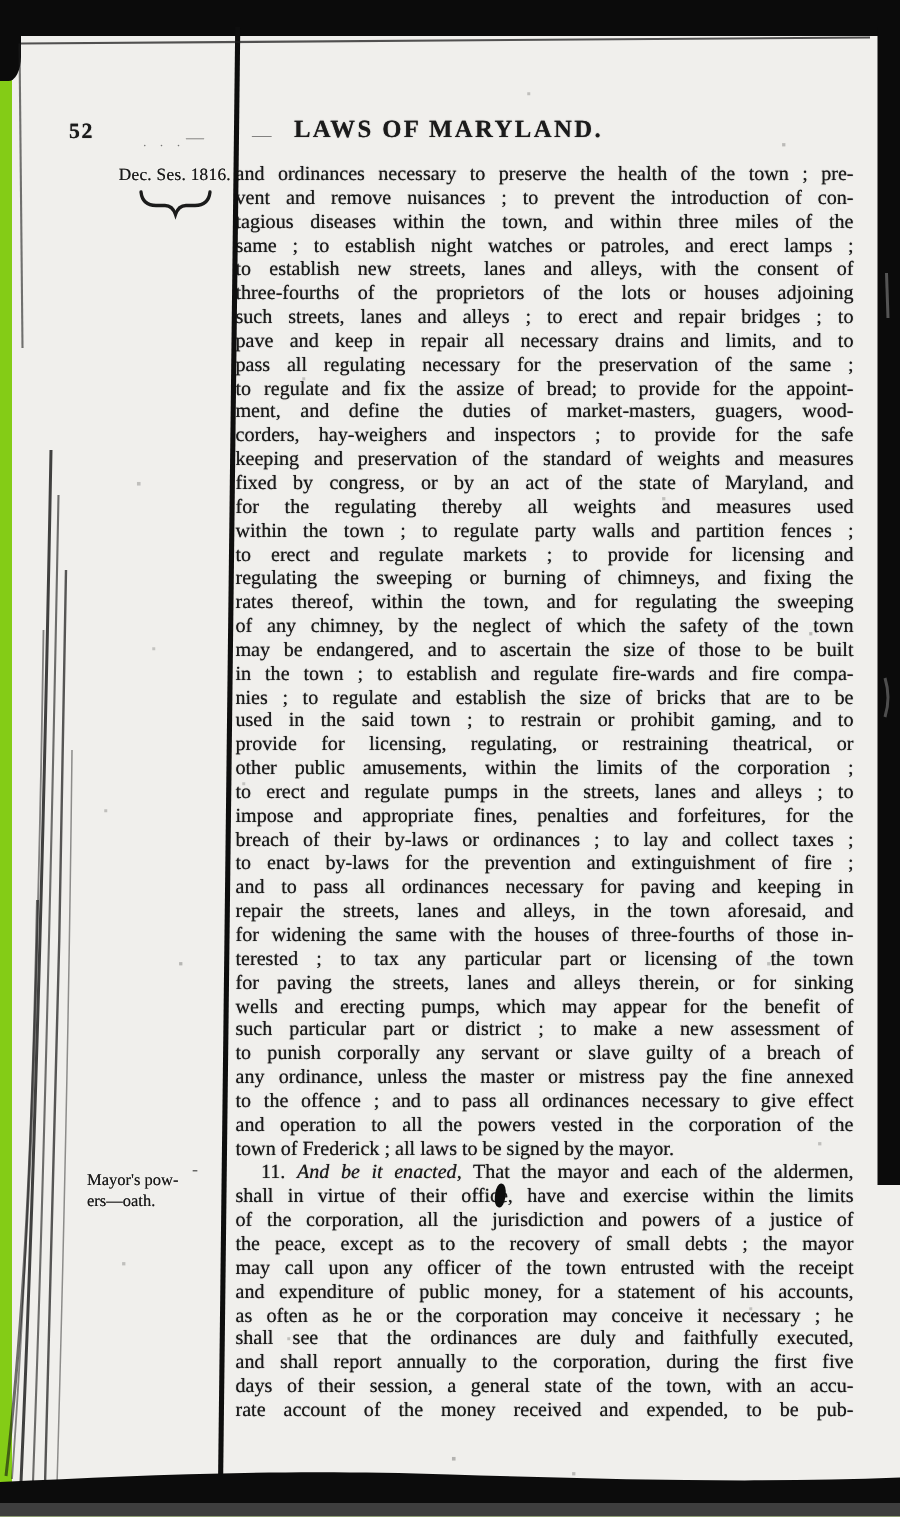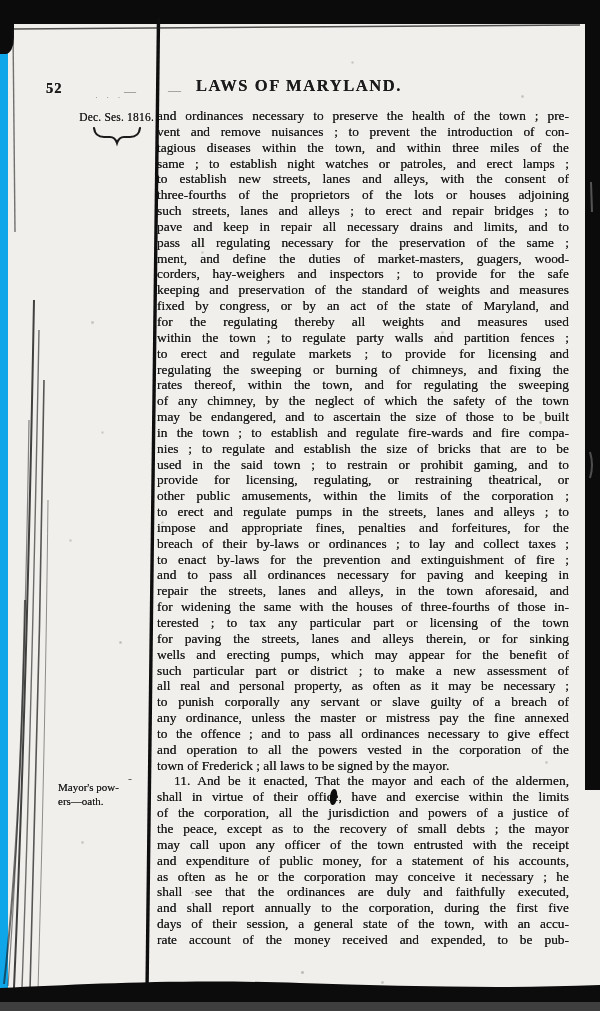--- a/index.html
+++ b/index.html
@@ -1,17 +1,17 @@
 <!DOCTYPE html>
 <html style="--paper: #f0efec; --ink: #1b1b1b; --border: #0b0b0b;"><head>
 <meta charset="utf-8">
 <style>
   html,body{margin:0;padding:0;background:#8a8a88;}
   .stage{position:relative;width:600px;height:1011px;overflow:hidden;
-         background:#0ea5e9;font-family:"Liberation Serif","DejaVu Serif",serif;
+         background:#84cc16;font-family:"Liberation Serif","DejaVu Serif",serif;
          color:var(--ink,#1b1b1b);}
   
   .paper{position:absolute;left:8px;top:22px;width:592px;height:966px;
          background:var(--paper,#f0efec);z-index:1;}
   
   .band-top{position:absolute;left:0;top:0;width:600px;height:24px;background:var(--border,#0b0b0b);z-index:2;}
   .corner-tl{position:absolute;left:0;top:0;width:14px;height:54px;background:var(--border,#0b0b0b);
              border-bottom-right-radius:60% 30%;z-index:2;}
   .band-right{position:absolute;left:585px;top:18px;width:15px;height:772px;background:var(--border,#0b0b0b);z-index:2;}
   .band-bottom-gray{position:absolute;left:0;top:1000px;width:600px;height:11px;background:#3e3e3e;z-index:2;}
@@ -25,21 +25,21 @@
            font-size:11.5px;font-weight:normal;z-index:3;letter-spacing:.2px;
            text-shadow:0 0 .4px rgba(20,20,20,.8);}
   .note-mayor{position:absolute;left:58px;top:781px;width:84px;font-size:11px;
            line-height:13.5px;z-index:3;text-shadow:0 0 .4px rgba(20,20,20,.8);}
   .body-col{position:absolute;left:157px;top:108px;width:412px;z-index:3;}
   .line{display:block;height:15.85px;line-height:15.85px;font-size:13.4px;
         text-align:justify;text-align-last:justify;white-space:normal;
         text-shadow:0 0 .55px rgba(20,20,20,.85);}
   .p1-list .line:last-child{text-align-last:left;}
   .sec11{text-indent:17px;}
-  .sec11 .it{}
+  .sec11 .it{font-style:italic;}
   
   .artifact{position:absolute;z-index:3;color:rgba(20,20,20,.55);}
   .a-dots{left:95px;top:92px;font-size:9px;letter-spacing:3px;}
   .a-dash1{left:124px;top:84px;font-size:12px;}
   .a-dash2{left:168px;top:82px;font-size:13px;}
   .a-dash3{left:128px;top:772px;font-size:12px;color:rgba(20,20,20,.7);}
   .ink-blob{position:absolute;left:330px;top:789px;width:7px;height:16px;background:#0e0e0e;
             border-radius:45%;transform:rotate(7deg);z-index:4;}
   .specks{position:absolute;left:0;top:0;width:1px;height:1px;z-index:3;background:transparent;
     box-shadow:220px 146px 0 .6px rgba(0,0,0,.22),352px 62px 0 .5px rgba(0,0,0,.2),
@@ -86,20 +86,21 @@
     <div class="p1-list">
         <div class="line">and ordinances necessary to preserve the health of the town ; pre-</div>
         <div class="line">vent and remove nuisances ; to prevent the introduction of con-</div>
         <div class="line">tagious diseases within the town, and within three miles of the</div>
         <div class="line">same ; to establish night watches or patroles, and erect lamps ;</div>
         <div class="line">to establish new streets, lanes and alleys, with the consent of</div>
         <div class="line">three-fourths of the proprietors of the lots or houses adjoining</div>
         <div class="line">such streets, lanes and alleys ; to erect and repair bridges ; to</div>
         <div class="line">pave and keep in repair all necessary drains and limits, and to</div>
         <div class="line">pass all regulating necessary for the preservation of the same ;</div>
+        <div class="line">to regulate and fix the assize of bread; to provide for the appoint-</div>
         <div class="line">ment, and define the duties of market-masters, guagers, wood-</div>
         <div class="line">corders, hay-weighers and inspectors ; to provide for the safe</div>
         <div class="line">keeping and preservation of the standard of weights and measures</div>
         <div class="line">fixed by congress, or by an act of the state of Maryland, and</div>
         <div class="line">for the regulating thereby all weights and measures used</div>
         <div class="line">within the town ; to regulate party walls and partition fences ;</div>
         <div class="line">to erect and regulate markets ; to provide for licensing and</div>
         <div class="line">regulating the sweeping or burning of chimneys, and fixing the</div>
         <div class="line">rates thereof, within the town, and for regulating the sweeping</div>
         <div class="line">of any chimney, by the neglect of which the safety of the town</div>
@@ -113,21 +114,20 @@
         <div class="line">impose and appropriate fines, penalties and forfeitures, for the</div>
         <div class="line">breach of their by-laws or ordinances ; to lay and collect taxes ;</div>
         <div class="line">to enact by-laws for the prevention and extinguishment of fire ;</div>
         <div class="line">and to pass all ordinances necessary for paving and keeping in</div>
         <div class="line">repair the streets, lanes and alleys, in the town aforesaid, and</div>
         <div class="line">for widening the same with the houses of three-fourths of those in-</div>
         <div class="line">terested ; to tax any particular part or licensing of the town</div>
         <div class="line">for paving the streets, lanes and alleys therein, or for sinking</div>
         <div class="line">wells and erecting pumps, which may appear for the benefit of</div>
         <div class="line">such particular part or district ; to make a new assessment of</div>
-        <div class="line">all real and personal property, as often as it may be necessary ;</div>
         <div class="line">to punish corporally any servant or slave guilty of a breach of</div>
         <div class="line">any ordinance, unless the master or mistress pay the fine annexed</div>
         <div class="line">to the offence ; and to pass all ordinances necessary to give effect</div>
         <div class="line">and operation to all the powers vested in the corporation of the</div>
         <div class="line">town of Frederick ; all laws to be signed by the mayor.</div>
       </div>
     <div class="line sec11">
       <span>11.</span>
       <span class="it">And be it enacted,</span>
       <span>That the mayor and each of the aldermen,</span>

